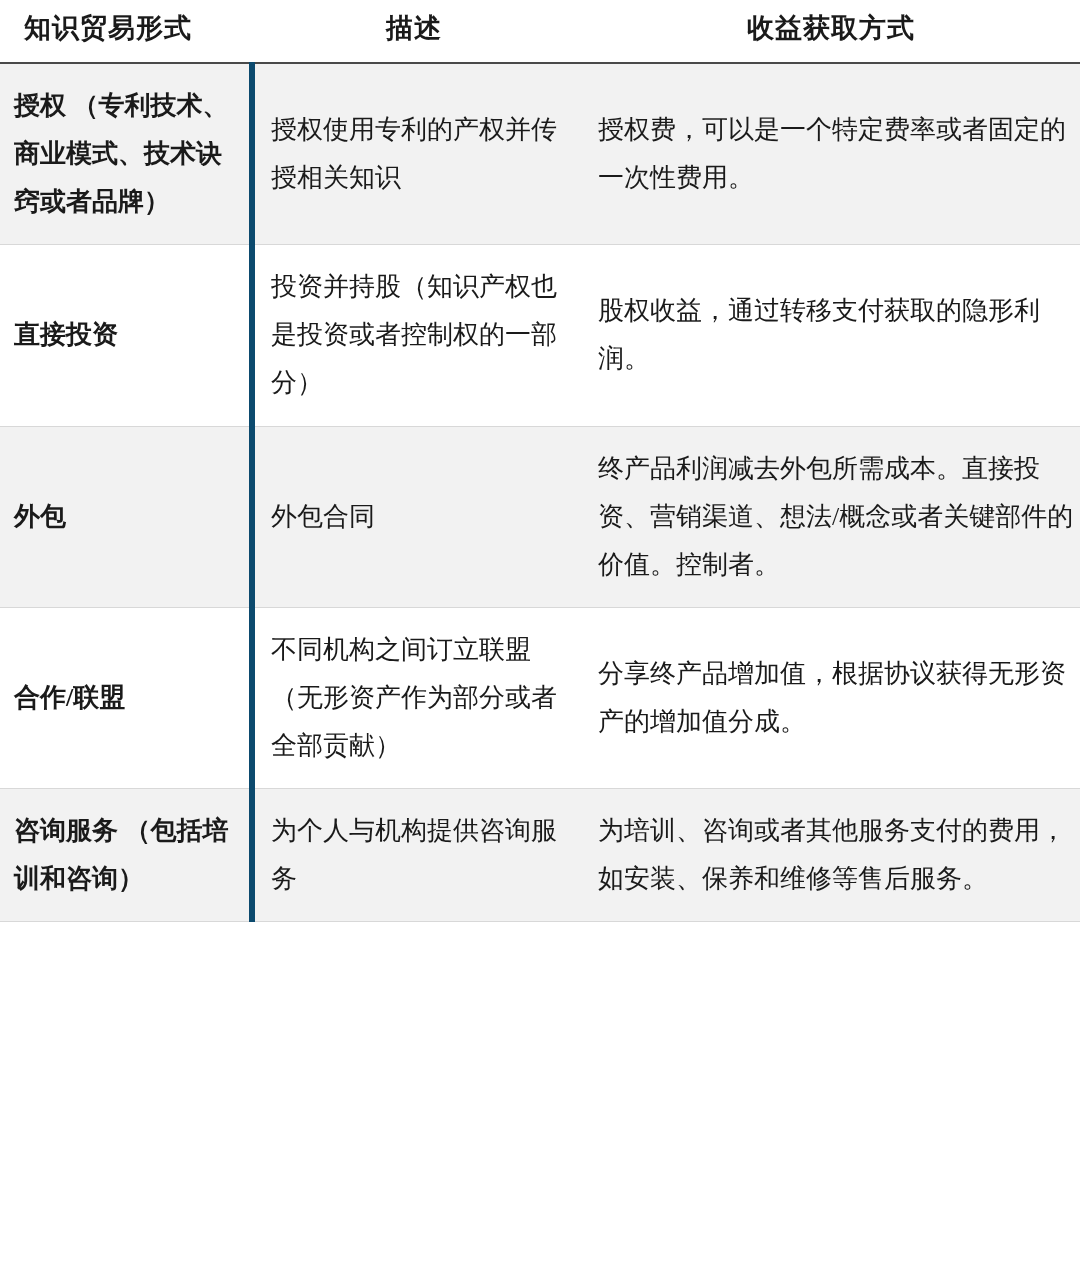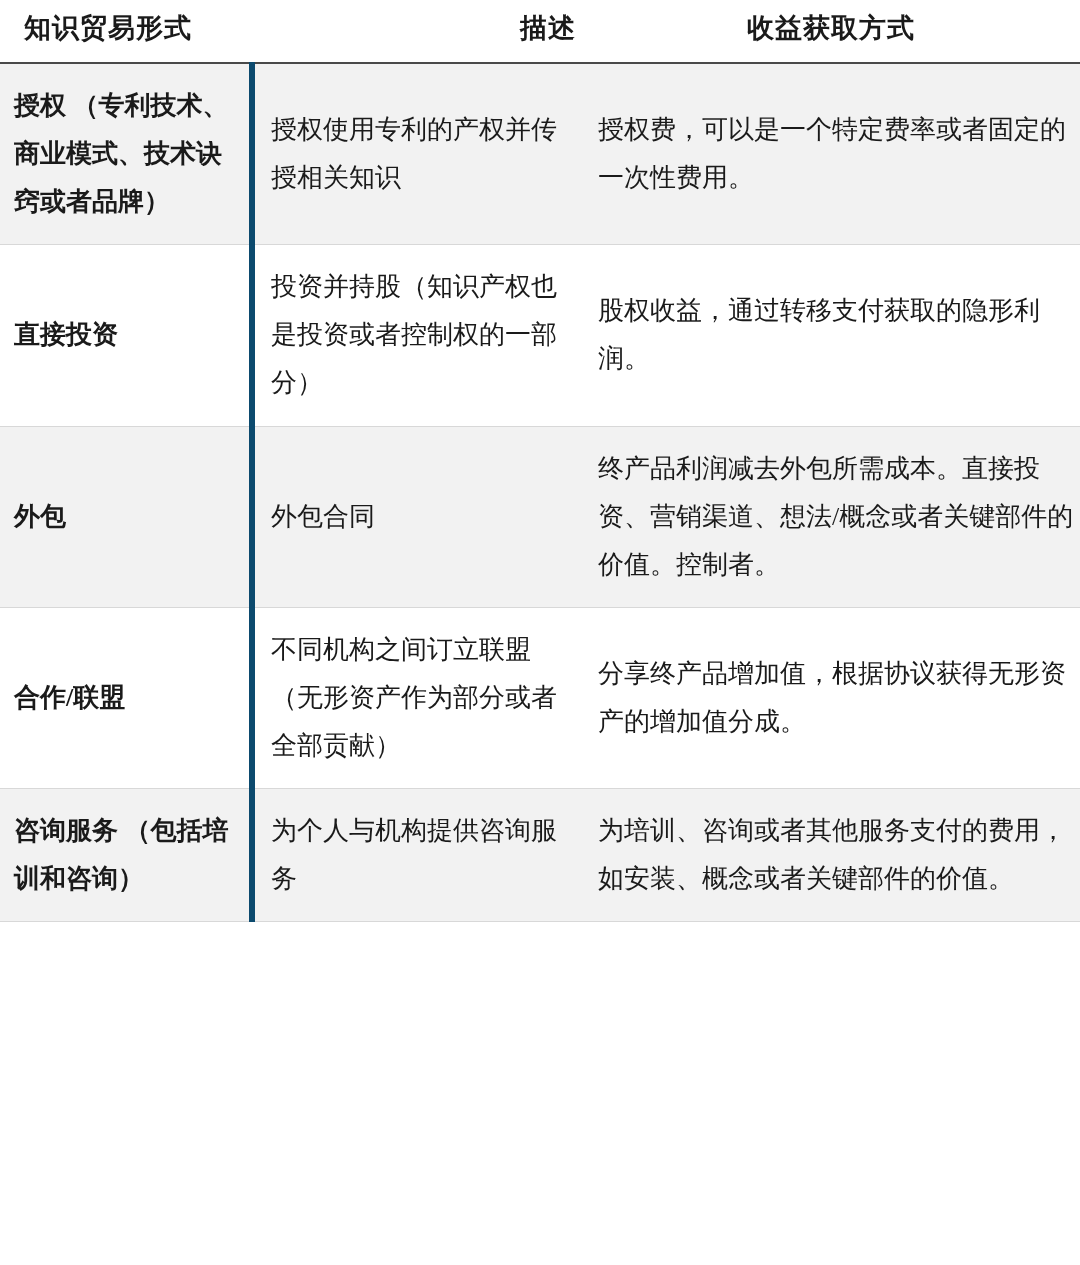--- a/index.html
+++ b/index.html
@@ -32,21 +32,21 @@
   thead th {
     font-weight: bold;
     font-size: 27px;
     text-align: center;
     padding: 10px 6px 16px 6px;
     border-bottom: 2px solid #4a4a4a;
     vertical-align: middle;
     letter-spacing: 1px;
   }
   thead th.h1 { text-align: left; padding-left: 24px; }
-  thead th.h2 { text-align: right; padding-left: 0px; }
+  thead th.h2 { text-align: center; padding-left: 0px; }
   thead th.h3 { text-align: center; }
 
   tbody td {
     font-size: 26px;
     line-height: 1.85;
     vertical-align: middle;
     border-bottom: 1px solid #d8d8d8;
     padding: 18px 16px 18px 16px;
     box-sizing: border-box;
   }
@@ -134,18 +134,18 @@
       </tr>
       <tr class="shaded">
         <td class="col-form">
             <span class="cell-text">咨询服务
 （包括培训和咨询）</span>
           </td>
         <td class="col-desc">
             <span class="cell-text">为个人与机构提供咨询服务</span>
           </td>
         <td class="col-rev">
-            <span class="cell-text">为培训、咨询或者其他服务支付的费用，如安装、概念或者关键部件的价值。</span>
+            <span class="cell-text">为培训、咨询或者其他服务支付的费用，如安装、保养和维修等售后服务。</span>
           </td>
       </tr>
     </tbody>
   </table>
 </div>
 
 </body></html>

